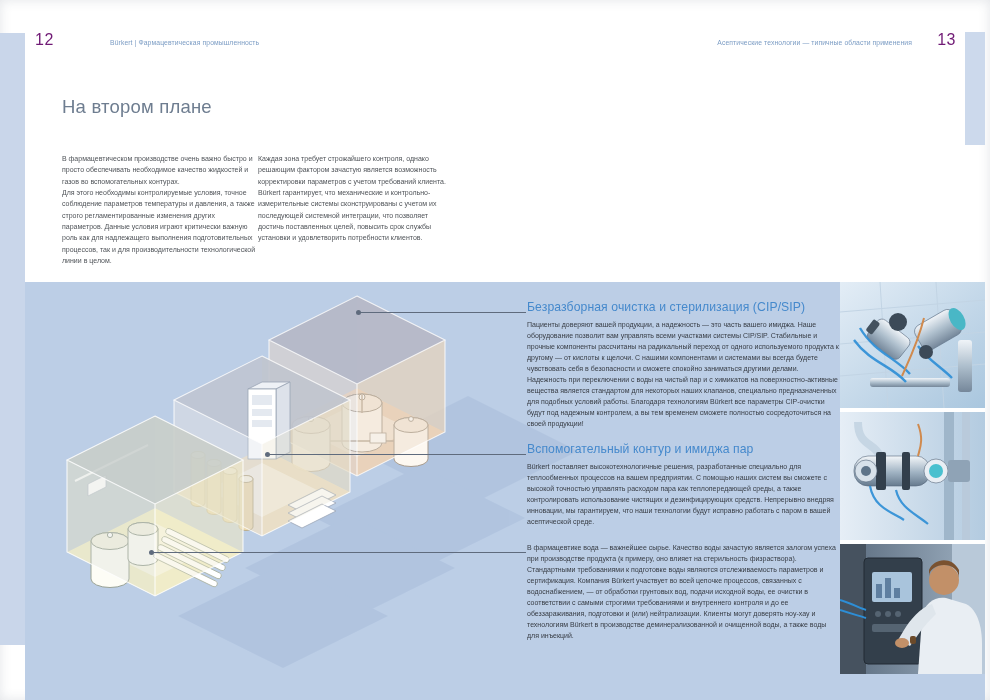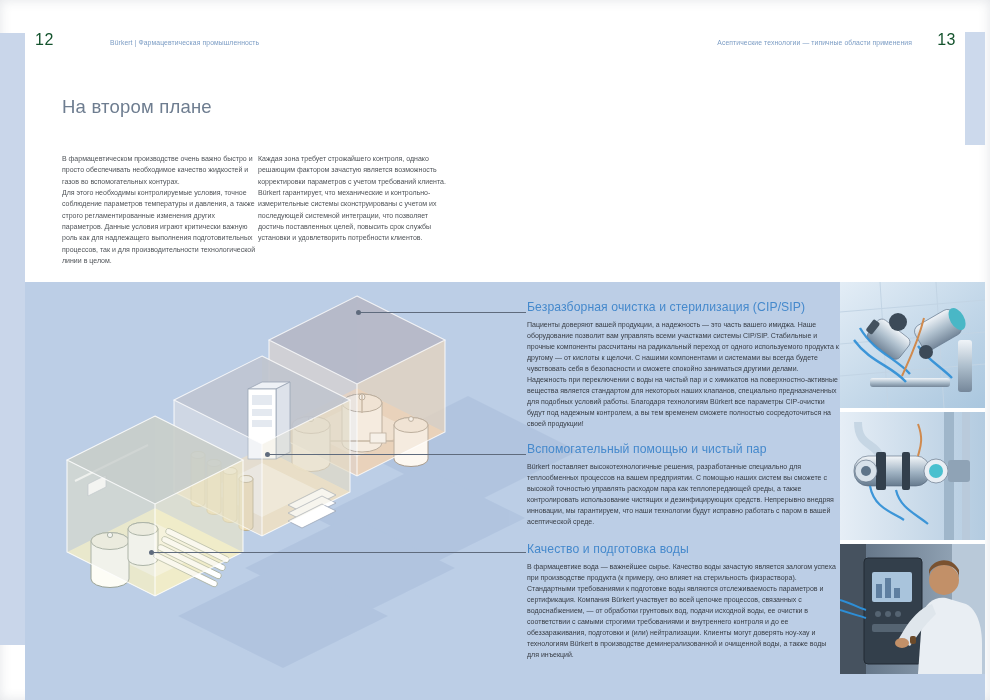--- a/index.html
+++ b/index.html
@@ -2,21 +2,21 @@
 <html><head>
 <meta charset="utf-8">
 <style>
   html,body{margin:0;padding:0;}
   body{width:990px;height:700px;position:relative;background:#f4f5f7;font-family:"Liberation Sans","DejaVu Sans",sans-serif;overflow:hidden;}
   .sheet{position:absolute;inset:0;background:#ffffff;box-shadow:inset 0 0 12px rgba(60,70,90,.14);}
   
   .edge-left{position:absolute;left:0;top:33px;width:25px;height:612px;background:#c9d6ea;}
   .edge-right{position:absolute;left:965px;top:32px;width:20px;height:113px;background:#ccd9ec;}
   
-  .pageno{position:absolute;top:31px;font-size:16px;color:#14532d;letter-spacing:.5px;}
+  .pageno{position:absolute;top:31px;font-size:16px;color:#701a75;letter-spacing:.5px;}
   .pageno.left{left:35px;}
   .pageno.right{right:34px;}
   .runhead{position:absolute;top:39px;font-size:6.8px;color:#7b9cc4;letter-spacing:.1px;}
   .runhead.left{left:110px;}
   .runhead.right{right:78px;}
   
   .title{position:absolute;left:62px;top:96px;font-size:18.5px;color:#6e7d90;letter-spacing:.2px;text-align:right;}
   .introcol{position:absolute;top:153px;width:194px;font-size:7px;line-height:1.62;color:#4f5358;}
   .introcol p{margin:0;}
   .introcol.c1{left:62px;}
@@ -176,25 +176,24 @@
 
   <div class="connector" style="left:333px;top:30px;width:168px;"></div>
   <div class="connector" style="left:242px;top:172px;width:259px;"></div>
   <div class="connector" style="left:126px;top:270px;width:375px;"></div>
 
   <div class="section" style="top:18px;">
     <h3>Безразборная очистка и стерилизация (CIP/SIP)</h3>
     <p>Пациенты доверяют вашей продукции, а надежность — это часть вашего имиджа. Наше оборудование позволит вам управлять всеми участками системы CIP/SIP. Стабильные и прочные компоненты рассчитаны на радикальный переход от одного используемого продукта к другому — от кислоты к щелочи. С нашими компонентами и системами вы всегда будете чувствовать себя в безопасности и сможете спокойно заниматься другими делами. Надежность при переключении с воды на чистый пар и с химикатов на поверхностно-активные вещества является стандартом для некоторых наших клапанов, специально предназначенных для подобных условий работы. Благодаря технологиям Bürkert все параметры CIP-очистки будут под надежным контролем, а вы тем временем сможете полностью сосредоточиться на своей продукции!</p>
   </div>
   <div class="section" style="top:160px;">
-    <h3>Вспомогательный помощью и чистый пар</h3>
+    <h3>Вспомогательный контур и имиджа пар</h3>
     <p>Bürkert поставляет высокотехнологичные решения, разработанные специально для теплообменных процессов на вашем предприятии. С помощью наших систем вы сможете с высокой точностью управлять расходом пара как теплопередающей среды, а также контролировать использование чистящих и дезинфицирующих средств. Непрерывно внедряя инновации, мы гарантируем, что наши технологии будут исправно работать с паром в вашей асептической среде.</p>
   </div>
   <div class="section" style="top:260px;">
-    <h3>Качество и подготовка воды</h3>
     <p>В фармацевтике вода — важнейшее сырье. Качество воды зачастую является залогом успеха при производстве продукта (к примеру, оно влияет на стерильность физраствора). Стандартными требованиями к подготовке воды являются отслеживаемость параметров и сертификация. Компания Bürkert участвует во всей цепочке процессов, связанных с водоснабжением, — от обработки грунтовых вод, подачи исходной воды, ее очистки в соответствии с самыми строгими требованиями и внутреннего контроля и до ее обеззараживания, подготовки и (или) нейтрализации. Клиенты могут доверять ноу-хау и технологиям Bürkert в производстве деминерализованной и очищенной воды, а также воды для инъекций.</p>
   </div>
 
   <div class="photos">
 
     <svg width="145" height="126" viewBox="0 0 145 126">
       <defs>
         <linearGradient id="p1bg" x1="0" y1="0" x2="1" y2="1">
           <stop offset="0" stop-color="#e3edf6"></stop>
             <stop offset="1" stop-color="#a9c6de"></stop>

